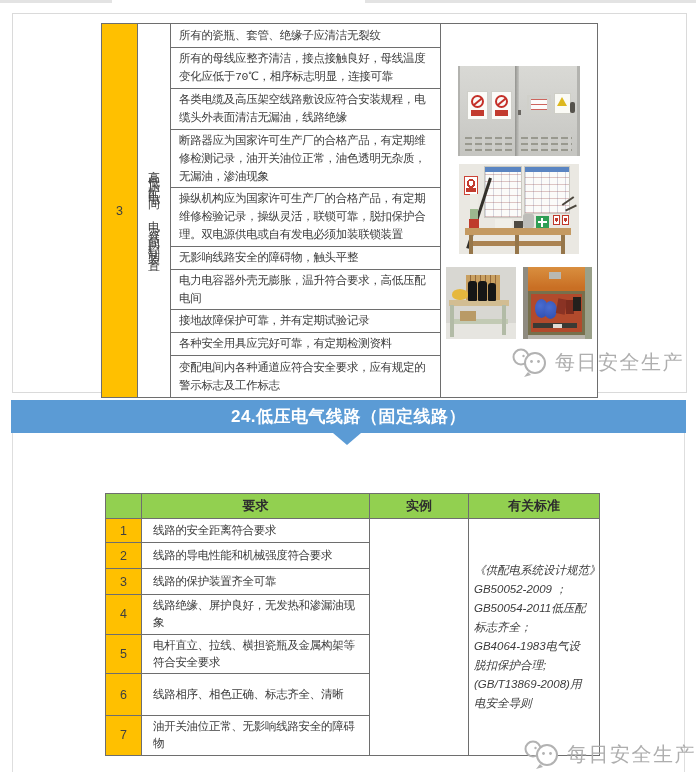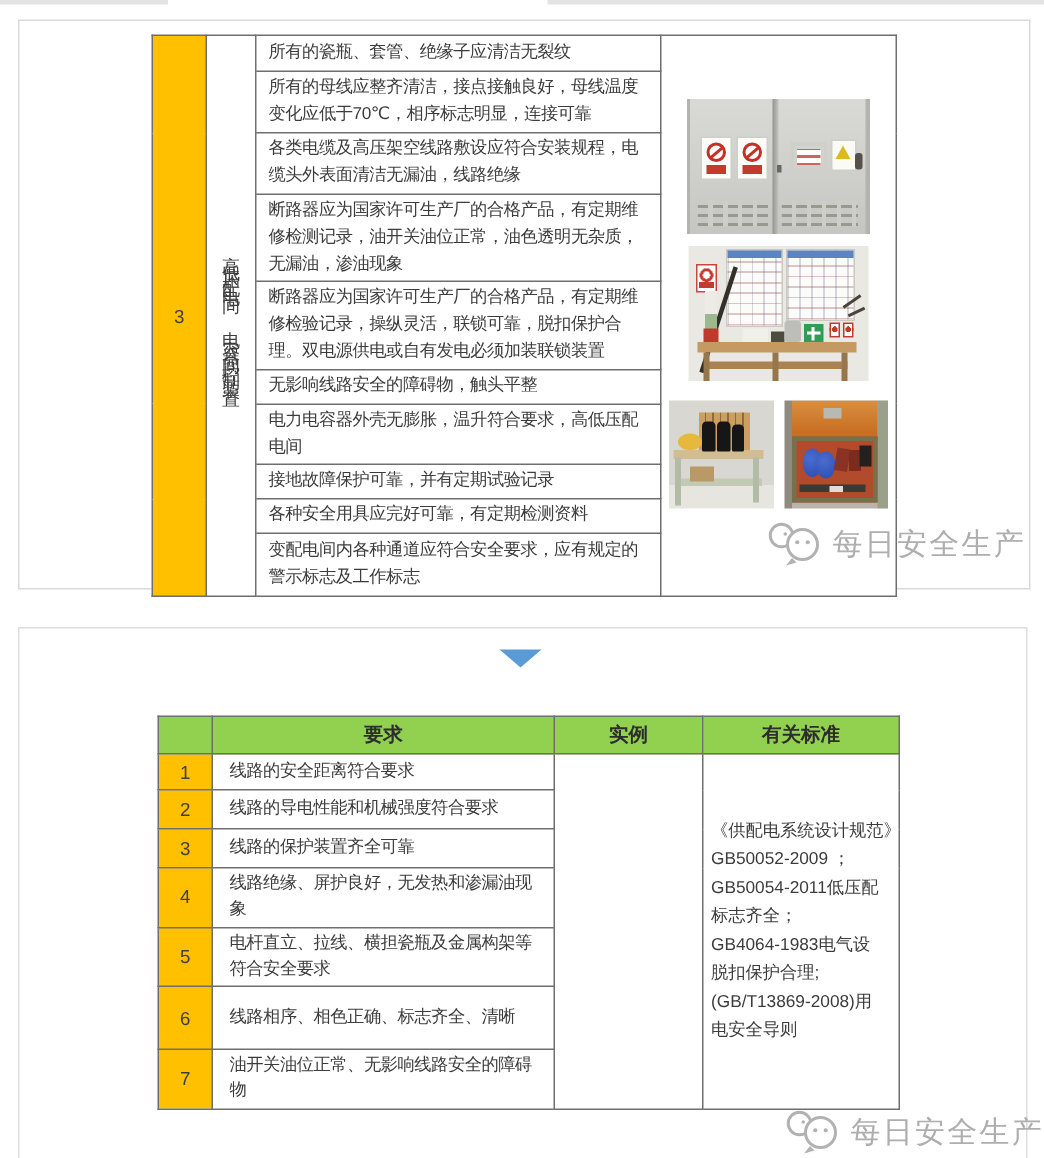--- a/index.html
+++ b/index.html
@@ -23,21 +23,21 @@
   .t1 { left:101px; top:23px; width:496px; }
   .t1 tr:nth-child(1){height:24px} .t1 tr:nth-child(2){height:41px} .t1 tr:nth-child(3){height:41px}
   .t1 tr:nth-child(4){height:56px} .t1 tr:nth-child(5){height:56px} .t1 tr:nth-child(6){height:22px}
   .t1 tr:nth-child(7){height:24px} .t1 tr:nth-child(8){height:23px} .t1 tr:nth-child(9){height:23px}
   .t1 tr:nth-child(10){height:42px}
   .num { background:#FFC000; text-align:center; vertical-align:middle; font-size:12.5px; color:#404040; }
   .vertcell { text-align:center; vertical-align:middle; background:#fff; }
   .vert { writing-mode:vertical-rl; text-orientation:upright; letter-spacing:5.5px; font-size:12px;
           color:#3c3c3c; display:inline-block; line-height:1; }
   .req { font-size:11.5px; letter-spacing:-0.3px; line-height:1.55; padding:2px 4px 2px 8px;
-         vertical-align:middle; color:#3c3c3c; }
+         vertical-align:middle; color:#3c3c3c;font-family:Liberation Mono, monospace; }
   .imgs { vertical-align:top; padding:0; }
 
   
   .photos { width:155px; }
   .photo { position:relative; overflow:hidden; margin:0 auto; }
   .photo div, .photo i { position:absolute; }
   .p1 { width:122px; height:90px; margin-top:42px;
         background:linear-gradient(180deg,#d9d9d5 0%,#cfcfcb 55%,#c5c5c1 100%); }
   .p1-edge-l { left:0; top:0; width:2px; height:90px; background:#b3b3af; }
   .p1-edge-r { left:119px; top:0; width:3px; height:90px; background:#b3b3af; }
@@ -132,31 +132,31 @@
 
   
   .banner { position:absolute; left:11px; top:400px; width:675px; height:33px; background:#5B9BD5;
             display:flex; align-items:center; justify-content:center; z-index:2; }
   .banner span { color:#fff; font-size:17px; font-weight:bold; letter-spacing:0.5px; }
   .banner-tri { position:absolute; left:333px; top:433px; width:0; height:0; z-index:2;
                 border-left:14px solid transparent; border-right:14px solid transparent;
                 border-top:12px solid #5B9BD5; }
 
   
-  .t2 { left:105px; top:477px; width:494px; }
+  .t2 { left:105px; top:493px; width:494px; }
   .t2 tr:nth-child(1){height:25px} .t2 tr:nth-child(2){height:24px} .t2 tr:nth-child(3){height:26px}
   .t2 tr:nth-child(4){height:26px} .t2 tr:nth-child(5){height:33px} .t2 tr:nth-child(6){height:38px}
   .t2 tr:nth-child(7){height:42px} .t2 tr:nth-child(8){height:36px}
   .t2 .head td { background:#92D050; font-weight:bold; text-align:center; vertical-align:middle;
                  font-size:13px; color:#2d2d2d; }
   .req2 { font-size:11.5px; letter-spacing:-0.3px; line-height:1.5; padding:2px 4px 2px 11px;
           vertical-align:middle; color:#3c3c3c; }
   .example { background:#fff; }
   .std { vertical-align:middle; padding:2px 0; }
-  .std div { font-size:11.5px; line-height:19px; white-space:nowrap; padding-left:5px; color:#3c3c3c; }
+  .std div { font-size:11.5px; line-height:19px; white-space:nowrap; padding-left:5px; color:#3c3c3c;font-style:italic; }
 
   
   .wm { position:absolute; display:flex; align-items:center; gap:5px; z-index:5; }
   .wm1 { left:510px; top:346px; }
   .wm2 { left:522px; top:738px; }
   .wmtext { font-size:20px; letter-spacing:1.5px; color:#aeaeae; }
 </style>
 </head>
 <body>
 
@@ -258,40 +258,43 @@
     <tr>
           <td class="req">所有的母线应整齐清洁，接点接触良好，母线温度变化应低于70℃，相序标志明显，连接可靠</td>
         </tr>
     <tr>
           <td class="req">各类电缆及高压架空线路敷设应符合安装规程，电缆头外表面清洁无漏油，线路绝缘</td>
         </tr>
     <tr>
           <td class="req">断路器应为国家许可生产厂的合格产品，有定期维修检测记录，油开关油位正常，油色透明无杂质，无漏油，渗油现象</td>
         </tr>
     <tr>
-          <td class="req">断路器应为国家许可生产厂的合格产品，有定期维修检验记录，操纵灵活，联锁可靠，脱扣保护合理。双电源供电或自有发电必须加装联锁装置</td>
+          <td class="req">操纵机构应为国家许可生产厂的合格产品，有定期维修检验记录，操纵灵活，联锁可靠，脱扣保护合理。双电源供电或自有发电必须加装联锁装置</td>
         </tr>
     <tr>
           <td class="req">无影响线路安全的障碍物，触头平整</td>
         </tr>
     <tr>
           <td class="req">电力电容器外壳无膨胀，温升符合要求，高低压配电间</td>
         </tr>
     <tr>
           <td class="req">接地故障保护可靠，并有定期试验记录</td>
         </tr>
     <tr>
           <td class="req">各种安全用具应完好可靠，有定期检测资料</td>
         </tr>
     <tr>
           <td class="req">变配电间内各种通道应符合安全要求，应有规定的警示标志及工作标志</td>
         </tr>
   </tbody>
     </table>
 
+  <div class="banner">
+    <span>24.低压电气线路（固定线路）</span>
+  </div>
   <div class="banner-tri"></div>
 
   <table class="t2">
     <colgroup>
         <col style="width:36px">
         <col style="width:228px">
         <col style="width:99px">
         <col style="width:131px">
       </colgroup>
     <tbody>

